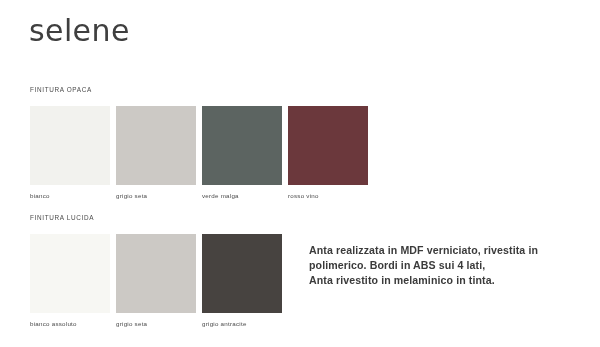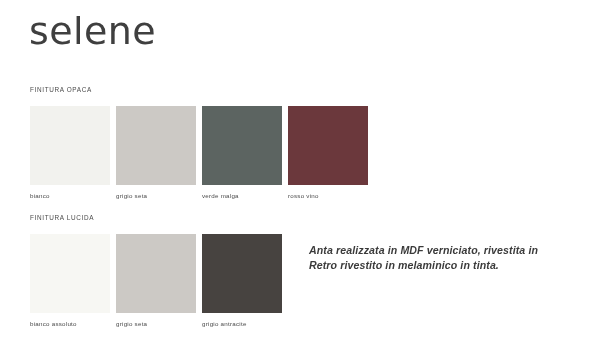--- a/index.html
+++ b/index.html
@@ -20,21 +20,21 @@
     position: absolute;
     inset: 0;
   }
 
   
   .brand {
     position: absolute;
     left: 29px;
     top: 14px;
     font-family: "DejaVu Sans", sans-serif;
-    font-size: 38px;
+    font-size: 30px;
     line-height: 34px;
     letter-spacing: 0.4px;
     color: #3f3f3f;
     font-weight: 400;
     text-transform: lowercase;
   }
 
   
   .section {
     position: absolute;
@@ -91,21 +91,20 @@
     width: 280px;
     font-size: 10.6px;
     line-height: 15.2px;
     color: #3b3b3b;
     font-weight: 600;
     letter-spacing: 0.1px;
   }
   .description .line {
     display: block;
     white-space: nowrap;
-    font-style: italic;
   }
 </style>
 </head>
 <body>
 
 <div class="page">
 
   <div class="brand">selene</div>
 
   <div class="section section-opaca">
@@ -145,16 +144,17 @@
       </div>
       <div class="swatch-cell">
         <span class="swatch-chip" style="background-color: rgb(71, 67, 64);"></span>
         <div class="swatch-label">grigio antracite</div>
       </div>
     </div>
   </div>
 
   <div class="description">
     <span class="line">Anta realizzata in MDF verniciato, rivestita in</span>
-    <span class="line">Retro rivestito in melaminico in tinta.</span>
+    <span class="line">polimerico. Bordi in ABS sui 4 lati,</span>
+    <span class="line">Anta rivestito in melaminico in tinta.</span>
   </div>
 
 </div>
 
 </body></html>

